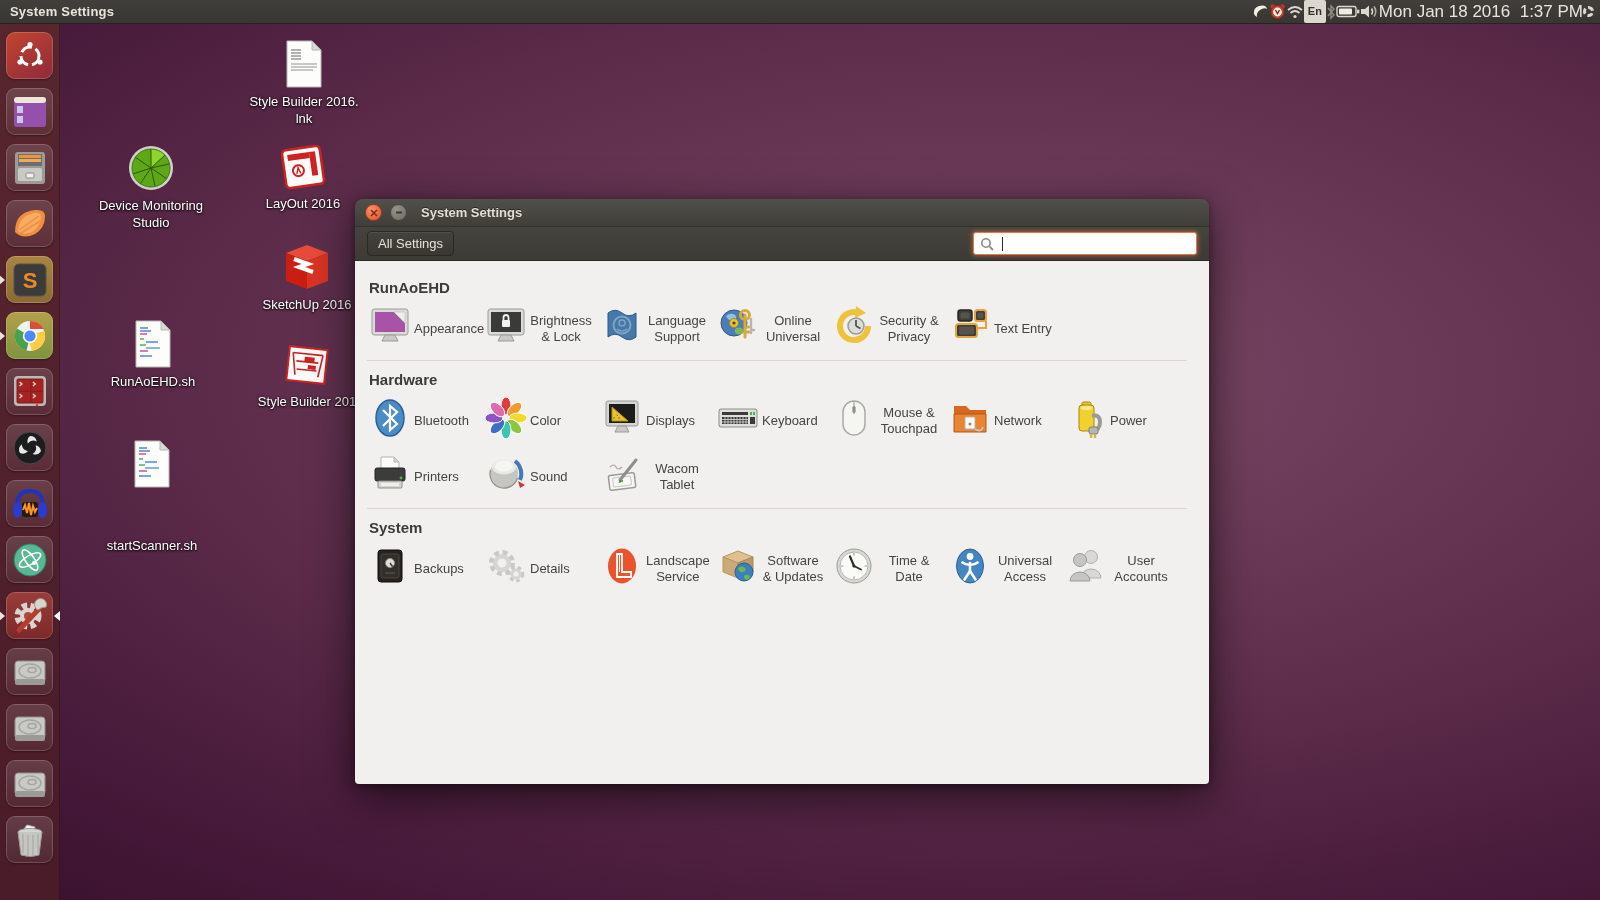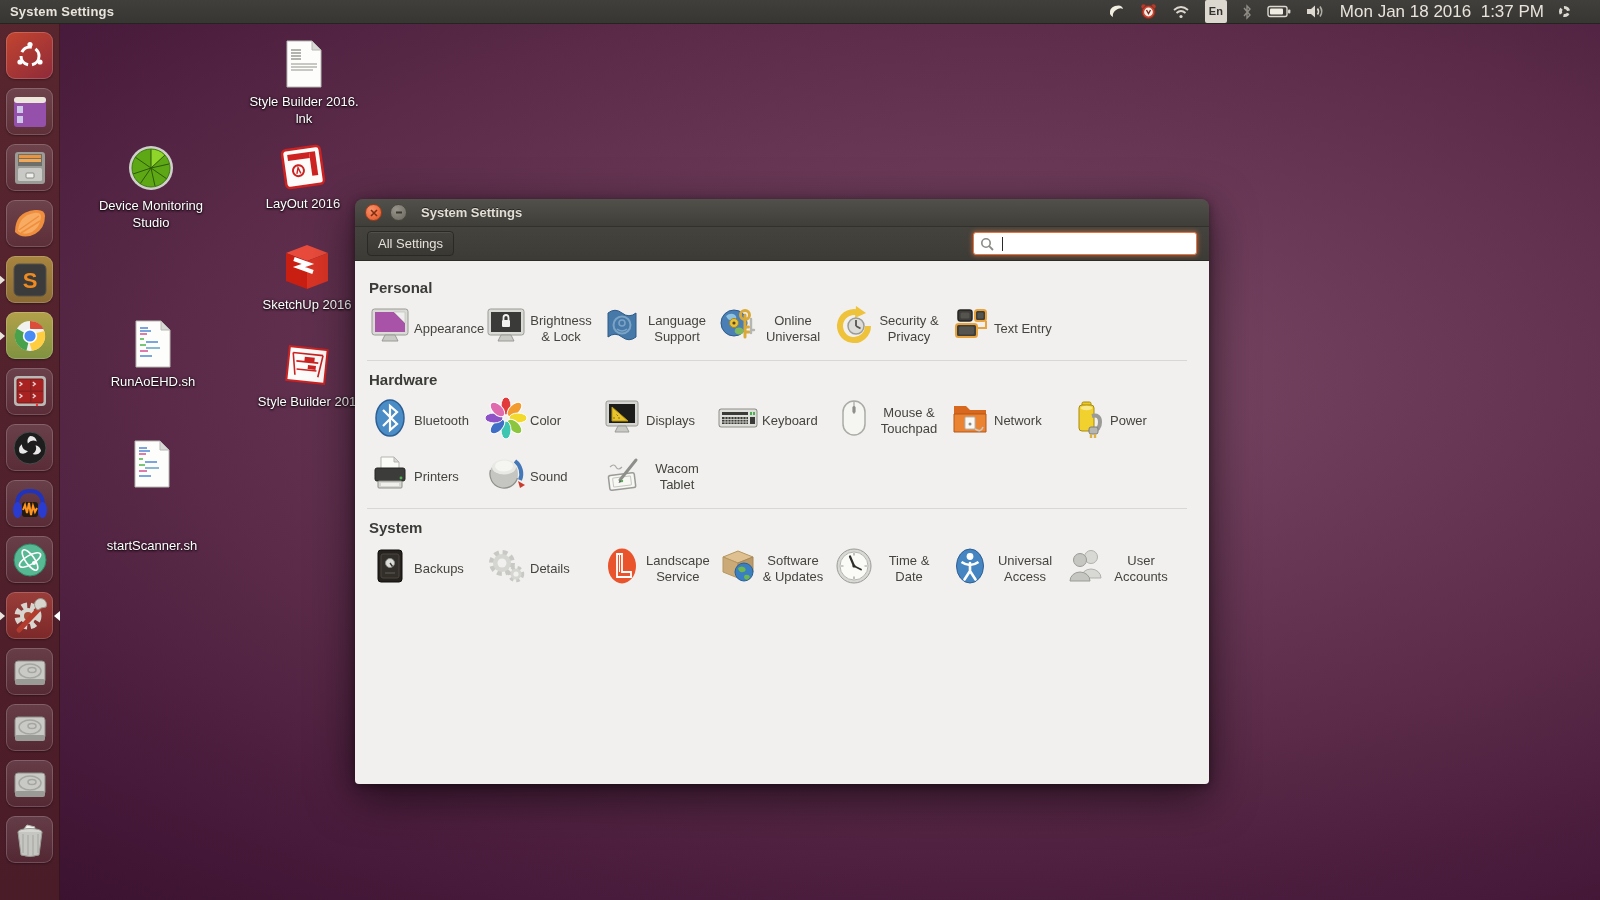--- a/index.html
+++ b/index.html
@@ -12,21 +12,21 @@
 
   
   .panel {
     position:absolute; top:0; left:0; width:1600px; height:24px;
     background:linear-gradient(#413f3b,#383632);
     border-bottom:1px solid #25241f;
     display:flex; align-items:center; justify-content:space-between;
     color:#e8e4dc; z-index:50;
   }
   .panel-title { font-size:13px; font-weight:bold; padding-left:10px; letter-spacing:.2px; }
-  .indicators { display:flex; align-items:center; gap:15px; padding-right:30px; height:100%; }
+  .indicators { display:flex; align-items:center; padding-right:6px; height:100%; }
   .ind { display:flex; align-items:center; justify-content:center; height:100%; }
   .kb-box { background:#dcd8d0; color:#33322e; font-size:11px; font-weight:bold;
             border-radius:2px; padding:1px 4px; line-height:13px; }
   .clock-text { font-size:17px; color:#e8e4dc; white-space:pre; }
   .gear-glyph { width:11px; height:11px; border:3px dashed #dcd8d0; border-radius:50%; }
 
   
   .launcher {
     position:absolute; top:24px; left:0; width:60px; height:876px;
     background:linear-gradient(180deg, rgba(88,38,46,.96), rgba(74,28,40,.96));
@@ -462,21 +462,21 @@
         <circle cx="6" cy="6" r="4.2" fill="none" stroke="#8a8a86" stroke-width="1.6"></circle>
         <path d="M9.2 9.2 L13 13" stroke="#8a8a86" stroke-width="1.8"></path>
       </svg>
       <span class="caret"></span>
       <input type="text" value="" style="">
     </div>
   </div>
 
   <div class="content">
 
-    <div class="section-title">Personal</div>
+    <div class="section-title">RunAoEHD</div>
     <div class="grid">
 
       <div class="ci">
         <span class="ci-ic">
           <svg width="48" height="48" viewBox="0 0 48 48">
             <rect x="6" y="7" width="36" height="26" rx="2.5" fill="#dadad6" stroke="#9a9a96"></rect>
             <rect x="9" y="10" width="30" height="20" fill="#a84fa8"></rect>
             <rect x="9" y="10" width="30" height="20" fill="#a852a8"></rect>
             <path d="M9 10 h30 v20 h-30 z" fill="url(#)" opacity="0"></path>
             <path d="M28 10 H39 V21 Z" fill="#eeeeec" stroke="#c5c5c1" stroke-width=".8"></path>

